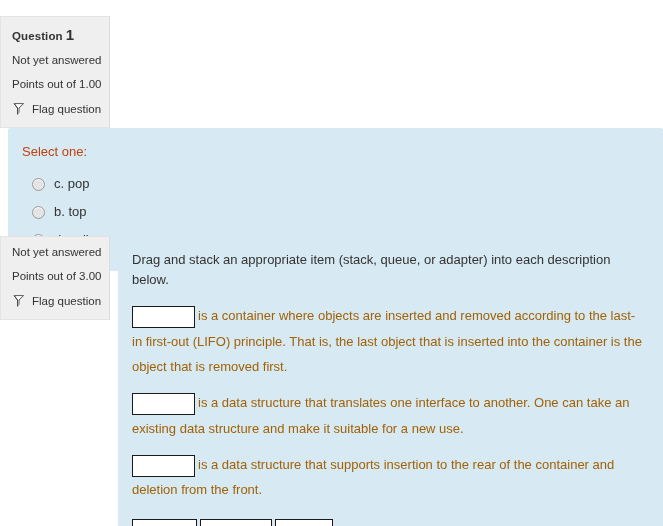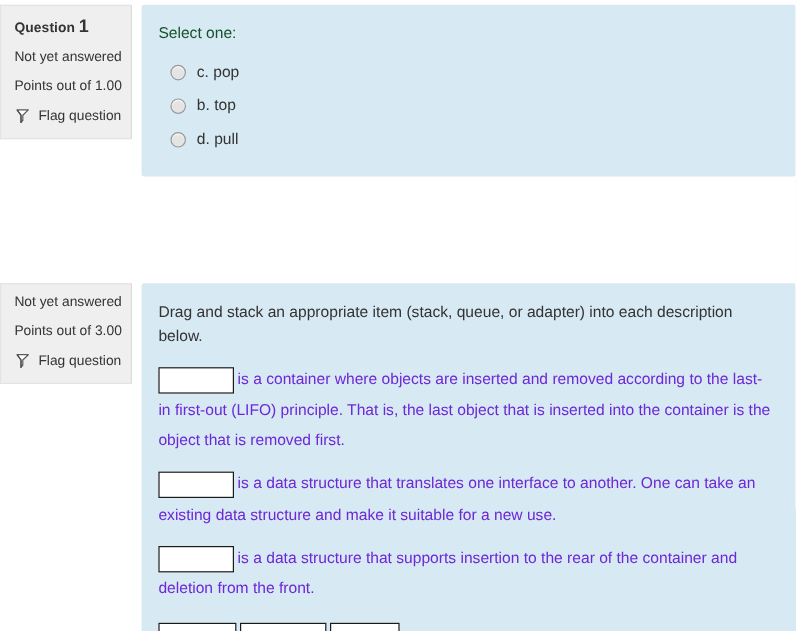--- a/index.html
+++ b/index.html
@@ -23,21 +23,21 @@
   }
 
   
   .question {
     position: absolute;
     left: 0;
     right: 0;
     display: flex;
     align-items: stretch;
   }
-  #question-1 { top: 4px; }
+  #question-1 { top: 16px; flex-direction: column; }
   #question-2 { top: 236px; }
 
   
   .q-info {
     width: 110px;
     min-width: 110px;
     background: #efefef;
     border: 1px solid #e3e3e3;
     border-right-color: #dcdcdc;
     box-sizing: border-box;
@@ -102,21 +102,21 @@
 
   .q-text {
     font-size: 13px;
     color: #333333;
     margin: 0 0 18px 0;
   }
   .q-text em { font-style: italic; }
 
   .select-one {
     font-size: 13px;
-    color: #14532d;
+    color: #c2410c;
     margin: 0 0 8px 0;
   }
 
   .answer-list {
     list-style: none;
     margin: 0;
     padding: 0;
   }
   .answer-item {
     display: flex;
@@ -142,21 +142,21 @@
 
   
   .dd-intro {
     font-size: 13px;
     color: #333333;
     margin: 0 0 13px 0;
     max-width: 480px;
   }
   .dd-para {
     font-size: 13px;
-    color: #6d28d9;
+    color: #a16207;
     margin: 0 0 11px 0;
     line-height: 1.95;
   }
   .drop-zone {
     display: inline-block;
     width: 63px;
     height: 22px;
     background: #ffffff;
     border: 1px solid #1a1a1a;
     vertical-align: middle;

